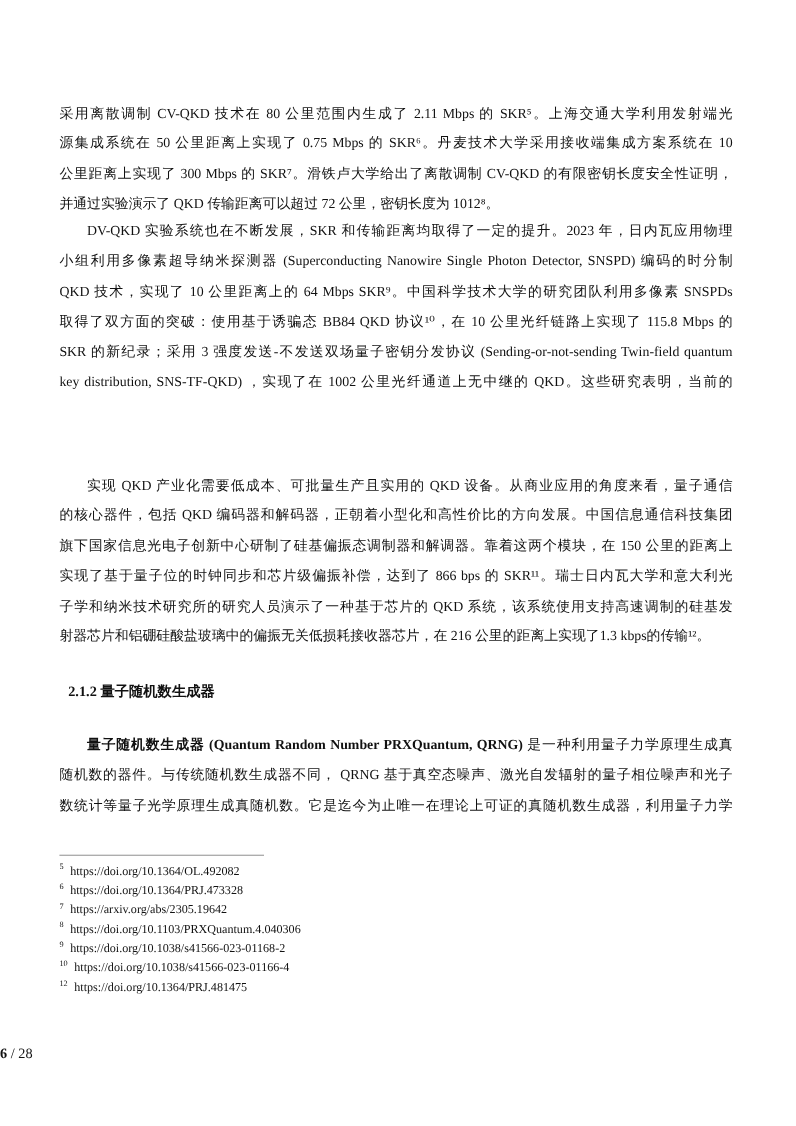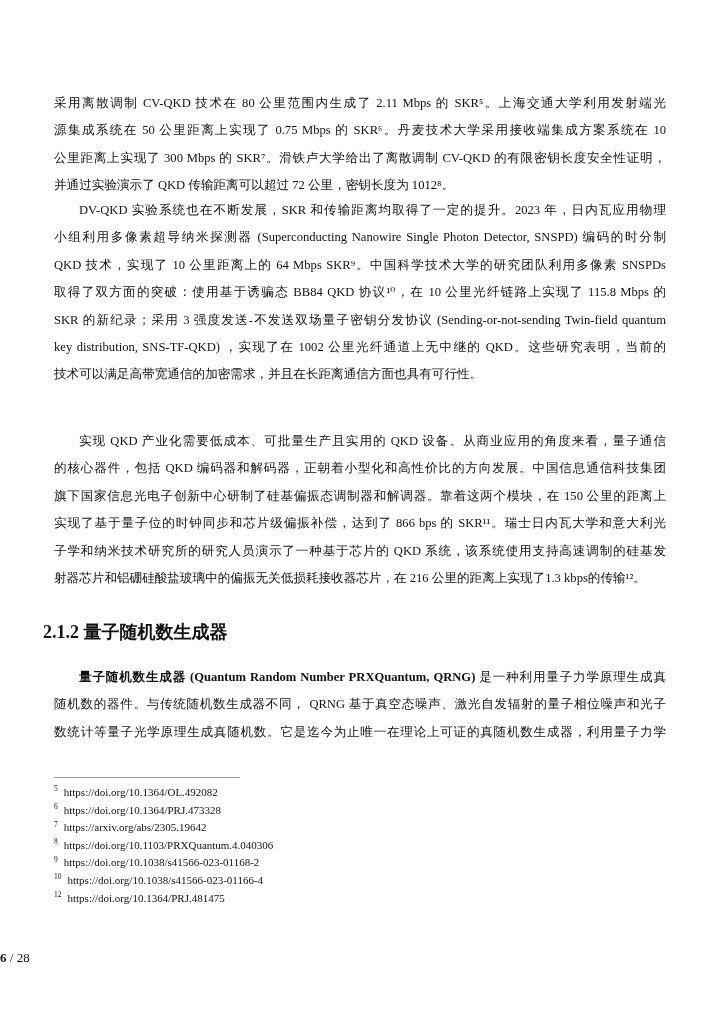--- a/index.html
+++ b/index.html
@@ -4,21 +4,21 @@
 <style>
   html, body { margin: 0; padding: 0; background: #ffffff; }
   body { width: 724px; height: 1024px; position: relative; overflow: hidden;
          font-family: "Liberation Serif", "DejaVu Serif", serif; color: #111; }
   .page { position: absolute; left: 0; top: 0; width: 715px; height: 1024px; }
   .para { position: absolute; left: 54px; width: 612px; font-size: 12.6px; line-height: 27.4px;
           text-align: justify; text-align-last: justify; margin: 0; }
   .line { display: block; white-space: nowrap; text-align: justify; text-align-last: justify; }
   .line.end { text-align-last: left; }
   .indent { padding-left: 25px; }
-  .heading { position: absolute; left: 43px; top: 620px; font-size: 18px; font-weight: bold; margin: 0; }
+  .heading { position: absolute; left: 62px; top: 620px; font-size: 13px; font-weight: bold; margin: 0; }
   .bold { font-weight: bold; }
   .fn-rule { position: absolute; left: 54px; top: 777px; width: 186px; height: 0; border-top: 1px solid #999; }
   .footnotes { position: absolute; left: 54px; top: 784px; list-style: none; margin: 0; padding: 0;
                font-size: 11px; line-height: 17.6px; }
   .footnotes li { white-space: nowrap; }
   .fn-num { font-size: 7.5px; vertical-align: super; line-height: 0; margin-right: 6px; }
   .page-num { position: absolute; left: 0; width: 724px; top: 950px; text-align: left; font-size: 13px; }
   .page-num b { font-weight: bold; }
 </style>
 </head>
@@ -33,21 +33,20 @@
     <span class="line end">并通过实验演示了 QKD 传输距离可以超过 72 公里，密钥长度为 1012⁸。</span>
   </div>
 
   <div class="para" style="top:197px">
     <span class="line indent">DV-QKD 实验系统也在不断发展，SKR 和传输距离均取得了一定的提升。2023 年，日内瓦应用物理</span>
     <span class="line">小组利用多像素超导纳米探测器 (Superconducting Nanowire Single Photon Detector, SNSPD) 编码的时分制</span>
     <span class="line">QKD 技术，实现了 10 公里距离上的 64 Mbps SKR⁹。中国科学技术大学的研究团队利用多像素 SNSPDs</span>
     <span class="line">取得了双方面的突破：使用基于诱骗态 BB84 QKD 协议¹⁰，在 10 公里光纤链路上实现了 115.8 Mbps 的</span>
     <span class="line">SKR 的新纪录；采用 3 强度发送-不发送双场量子密钥分发协议 (Sending-or-not-sending Twin-field quantum</span>
     <span class="line">key distribution, SNS-TF-QKD) ，实现了在 1002 公里光纤通道上无中继的 QKD。这些研究表明，当前的</span>
-    <span class="line end">技术可以满足高带宽通信的加密需求，并且在长距离通信方面也具有可行性。</span>
   </div>
 
   <div class="para" style="top:428px">
     <span class="line indent">实现 QKD 产业化需要低成本、可批量生产且实用的 QKD 设备。从商业应用的角度来看，量子通信</span>
     <span class="line">的核心器件，包括 QKD 编码器和解码器，正朝着小型化和高性价比的方向发展。中国信息通信科技集团</span>
     <span class="line">旗下国家信息光电子创新中心研制了硅基偏振态调制器和解调器。靠着这两个模块，在 150 公里的距离上</span>
     <span class="line">实现了基于量子位的时钟同步和芯片级偏振补偿，达到了 866 bps 的 SKR¹¹。瑞士日内瓦大学和意大利光</span>
     <span class="line">子学和纳米技术研究所的研究人员演示了一种基于芯片的 QKD 系统，该系统使用支持高速调制的硅基发</span>
     <span class="line end">射器芯片和铝硼硅酸盐玻璃中的偏振无关低损耗接收器芯片，在 216 公里的距离上实现了1.3 kbps的传输¹²。</span>
   </div>

